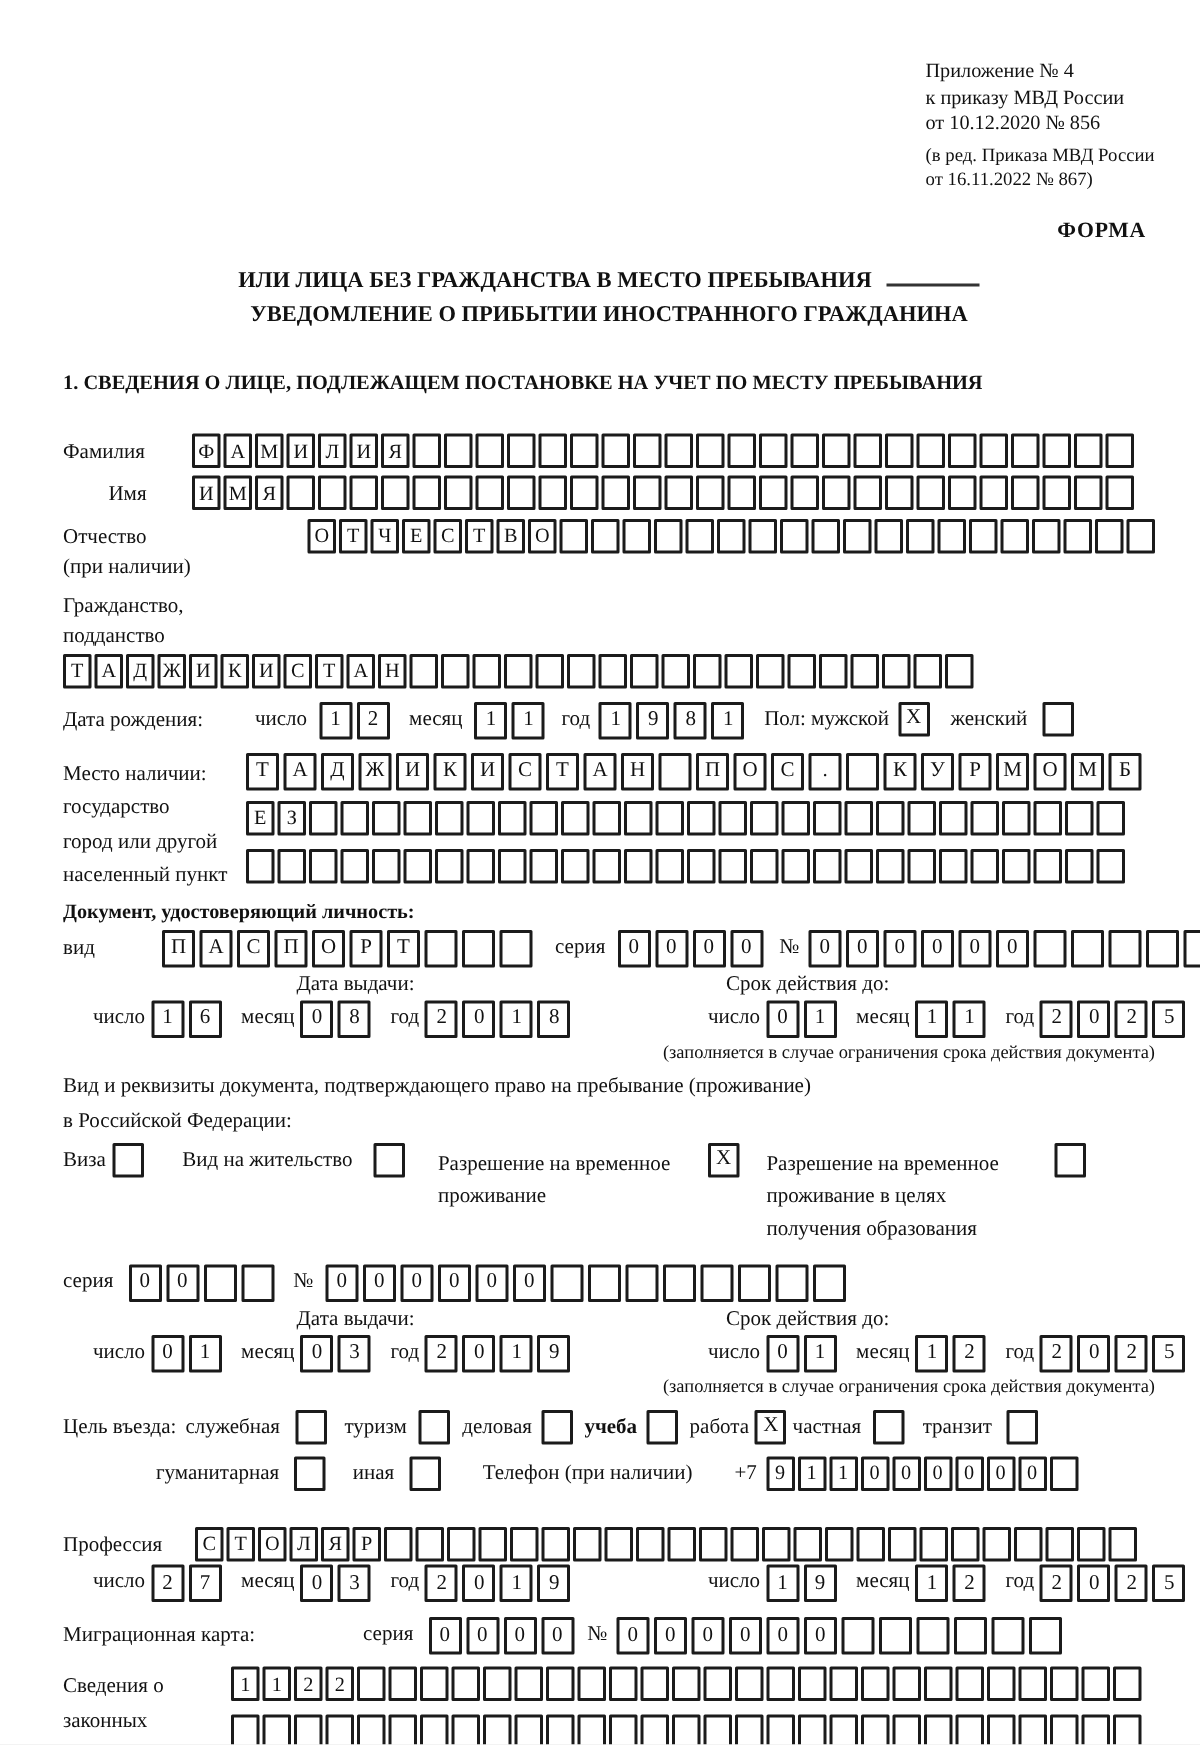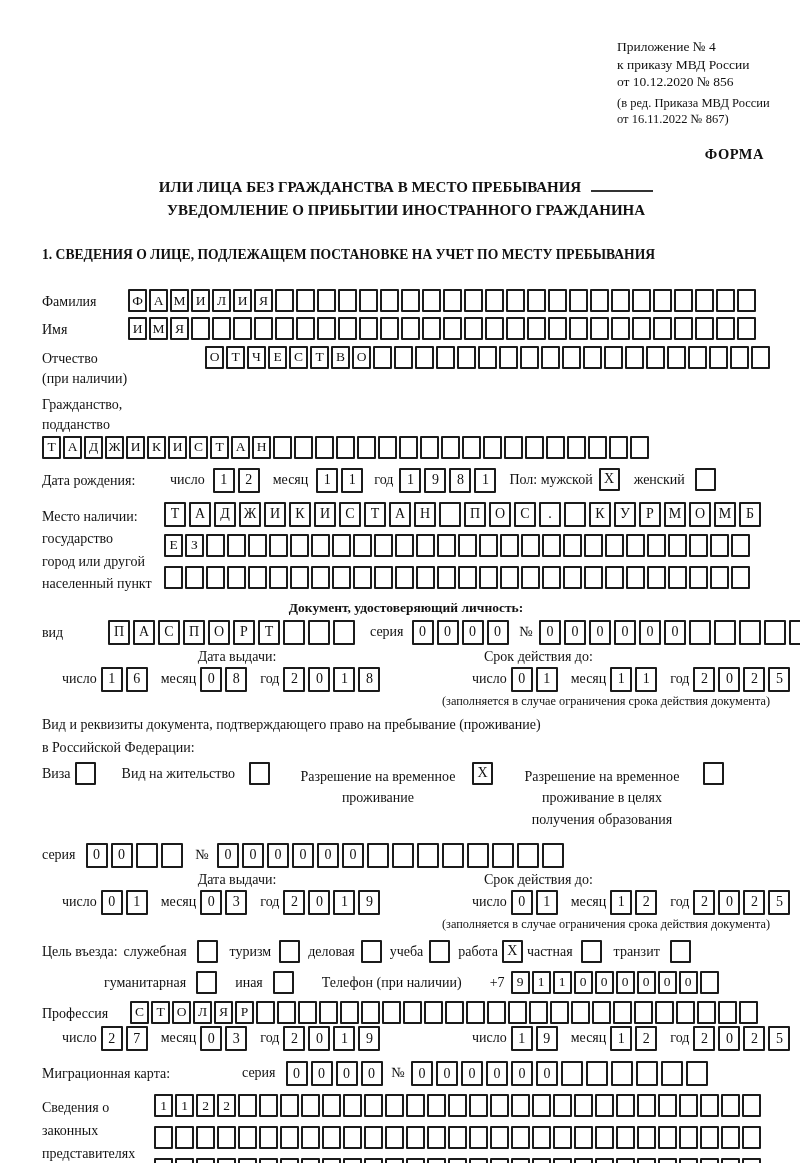--- a/index.html
+++ b/index.html
@@ -33,21 +33,21 @@
     display:flex;align-items:center;justify-content:center;
     font-size:13.5px;
   }
   .cell.wide{width:22px;height:25px;margin-right:3px;font-size:14px;}
   .cbox{
     box-sizing:border-box;flex:none;display:inline-flex;
     width:21px;height:23px;border:2px solid #1b1b1b;border-radius:1px;
     align-items:center;justify-content:center;font-size:14px;
   }
   .note{font-size:12.3px;}
-  .center{text-align:center;}
+  .center{}
   .bold{font-weight:bold;}
   .dh{display:flex;font-size:14px;margin-top:4px;}
   .dh-left{width:390px;text-align:center;}
   .dh-right{flex:1;padding-left:52px;}
   .dgroup{display:flex;align-items:flex-start;flex:none;}
   .dgroup .lbl-s{margin-right:4px;}
   .dgroup .cells{margin-right:10px;}
   .mt2{margin-top:2px;}
 </style>
 </head>
@@ -106,21 +106,21 @@
           <span class="cell"></span>
           <span class="cell"></span>
           <span class="cell"></span>
           <span class="cell"></span>
           <span class="cell"></span>
           <span class="cell"></span>
           <span class="cell"></span>
         </div>
     </div>
 
-    <div class="row" style="margin-top:5px;">
+    <div class="row" style="margin-top:5px;text-align:center;">
       <div class="lbl" style="width:86px;">Имя</div>
       <div class="cells">
           <span class="cell">И</span>
           <span class="cell">М</span>
           <span class="cell">Я</span>
           <span class="cell"></span>
           <span class="cell"></span>
           <span class="cell"></span>
           <span class="cell"></span>
           <span class="cell"></span>
@@ -518,21 +518,21 @@
     <div class="note" style="text-align:right;margin-top:2px;">(заполняется в случае ограничения срока действия документа)</div>
 
     <div class="row" style="margin-top:8px;">
       <span class="lbl-s" style="margin-right:6px;">Цель въезда:</span>
       <span class="lbl-s" style="margin-right:10px;">служебная</span>
       <span class="cbox" style="margin-right:12px;"></span>
       <span class="lbl-s" style="margin-right:8px;">туризм</span>
       <span class="cbox" style="margin-right:8px;"></span>
       <span class="lbl-s" style="margin-right:6px;">деловая</span>
       <span class="cbox" style="margin-right:8px;"></span>
-      <span class="lbl-s" style="margin-right:6px;">учеба</span>
+      <span class="lbl-s" style="margin-right:6px;font-weight:bold;">учеба</span>
       <span class="cbox" style="margin-right:8px;"></span>
       <span class="lbl-s" style="margin-right:4px;">работа</span>
       <span class="cbox" style="margin-right:4px;">X</span>
       <span class="lbl-s" style="margin-right:8px;">частная</span>
       <span class="cbox" style="margin-right:12px;"></span>
       <span class="lbl-s" style="margin-right:10px;">транзит</span>
       <span class="cbox"></span>
     </div>
 
     <div class="row" style="margin-top:8px;">
@@ -549,21 +549,21 @@
           <span class="cell">0</span>
           <span class="cell">0</span>
           <span class="cell">0</span>
           <span class="cell">0</span>
           <span class="cell">0</span>
           <span class="cell">0</span>
           <span class="cell"></span>
         </div>
     </div>
 
-    <div class="row" style="margin-top:7px;">
+    <div class="row" style="margin-top:24px;">
       <div class="lbl" style="width:88px;">Профессия</div>
       <div class="cells">
           <span class="cell">С</span>
           <span class="cell">Т</span>
           <span class="cell">О</span>
           <span class="cell">Л</span>
           <span class="cell">Я</span>
           <span class="cell">Р</span>
           <span class="cell"></span>
           <span class="cell"></span>

